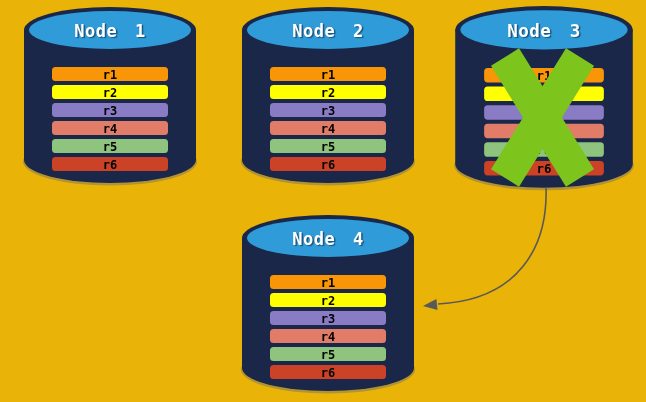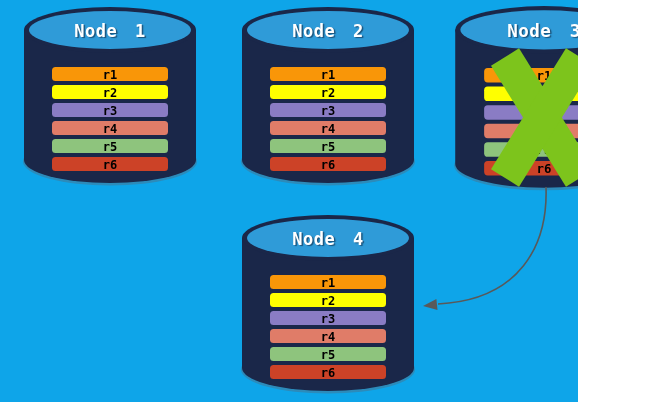--- a/index.html
+++ b/index.html
@@ -1,17 +1,17 @@
 <!DOCTYPE html>
 <html><head>
 <meta charset="utf-8">
 <style>
   html,body{margin:0;padding:0;}
   body{font-family:"DejaVu Sans",sans-serif;}
-  .canvas{position:relative;width:578px;height:402px;background:#0ea5e9;overflow:hidden;}
+  .canvas{position:relative;width:646px;height:402px;background:#eab308;overflow:hidden;}
   .node{position:absolute;}
   .node-title{font-family:"DejaVu Sans Mono","Liberation Mono",monospace;font-weight:bold;font-size:17px;fill:#ffffff;text-shadow:1.5px 1.5px 1px rgba(10,25,50,.55);letter-spacing:.5px;}
   .row-label{font-family:"DejaVu Sans Mono","Liberation Mono",monospace;font-weight:bold;font-size:12px;fill:#000000;}
   .overlay{position:absolute;left:0;top:0;pointer-events:none;}
 </style>
 </head>
 <body>
 
 <div class="canvas">
 

